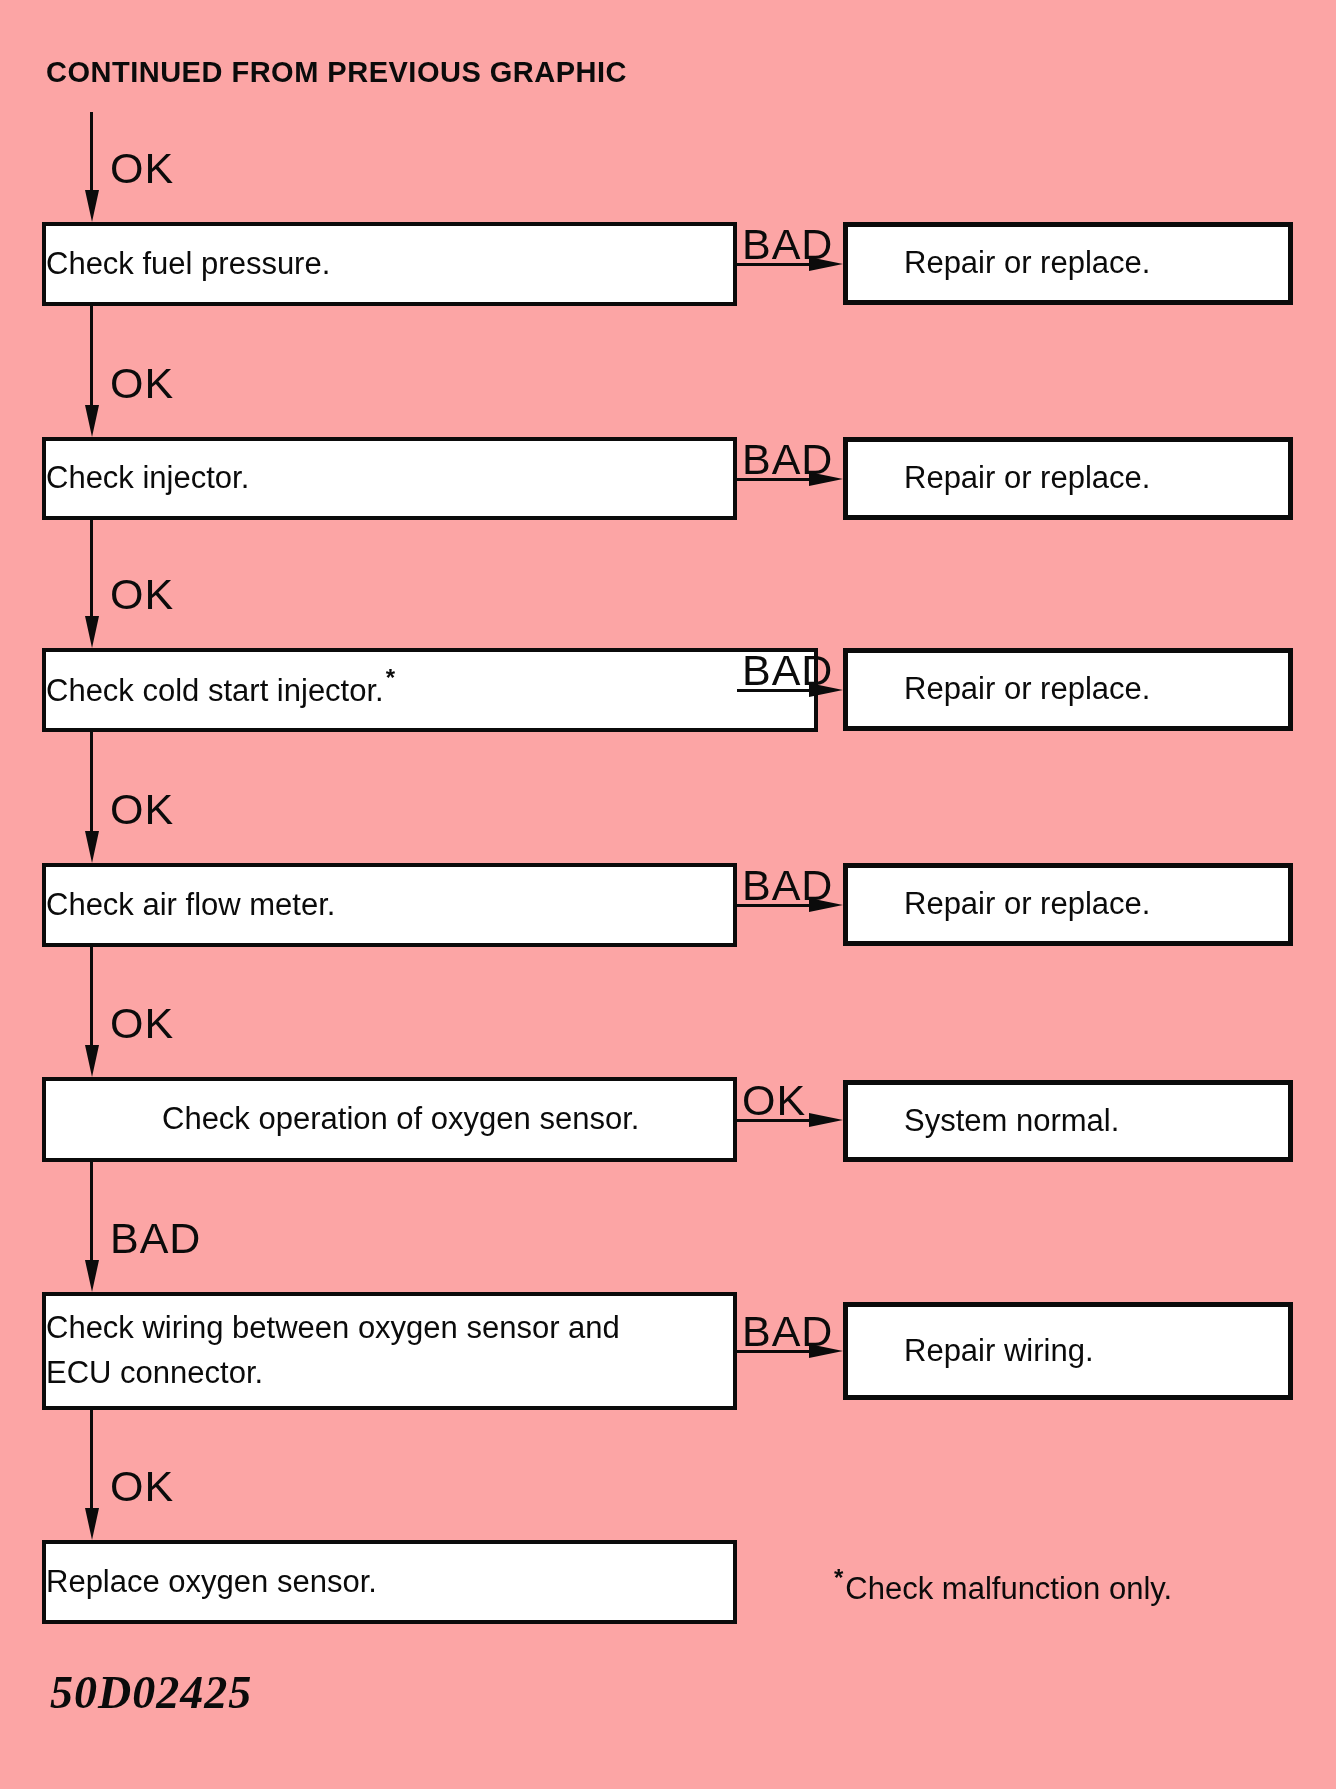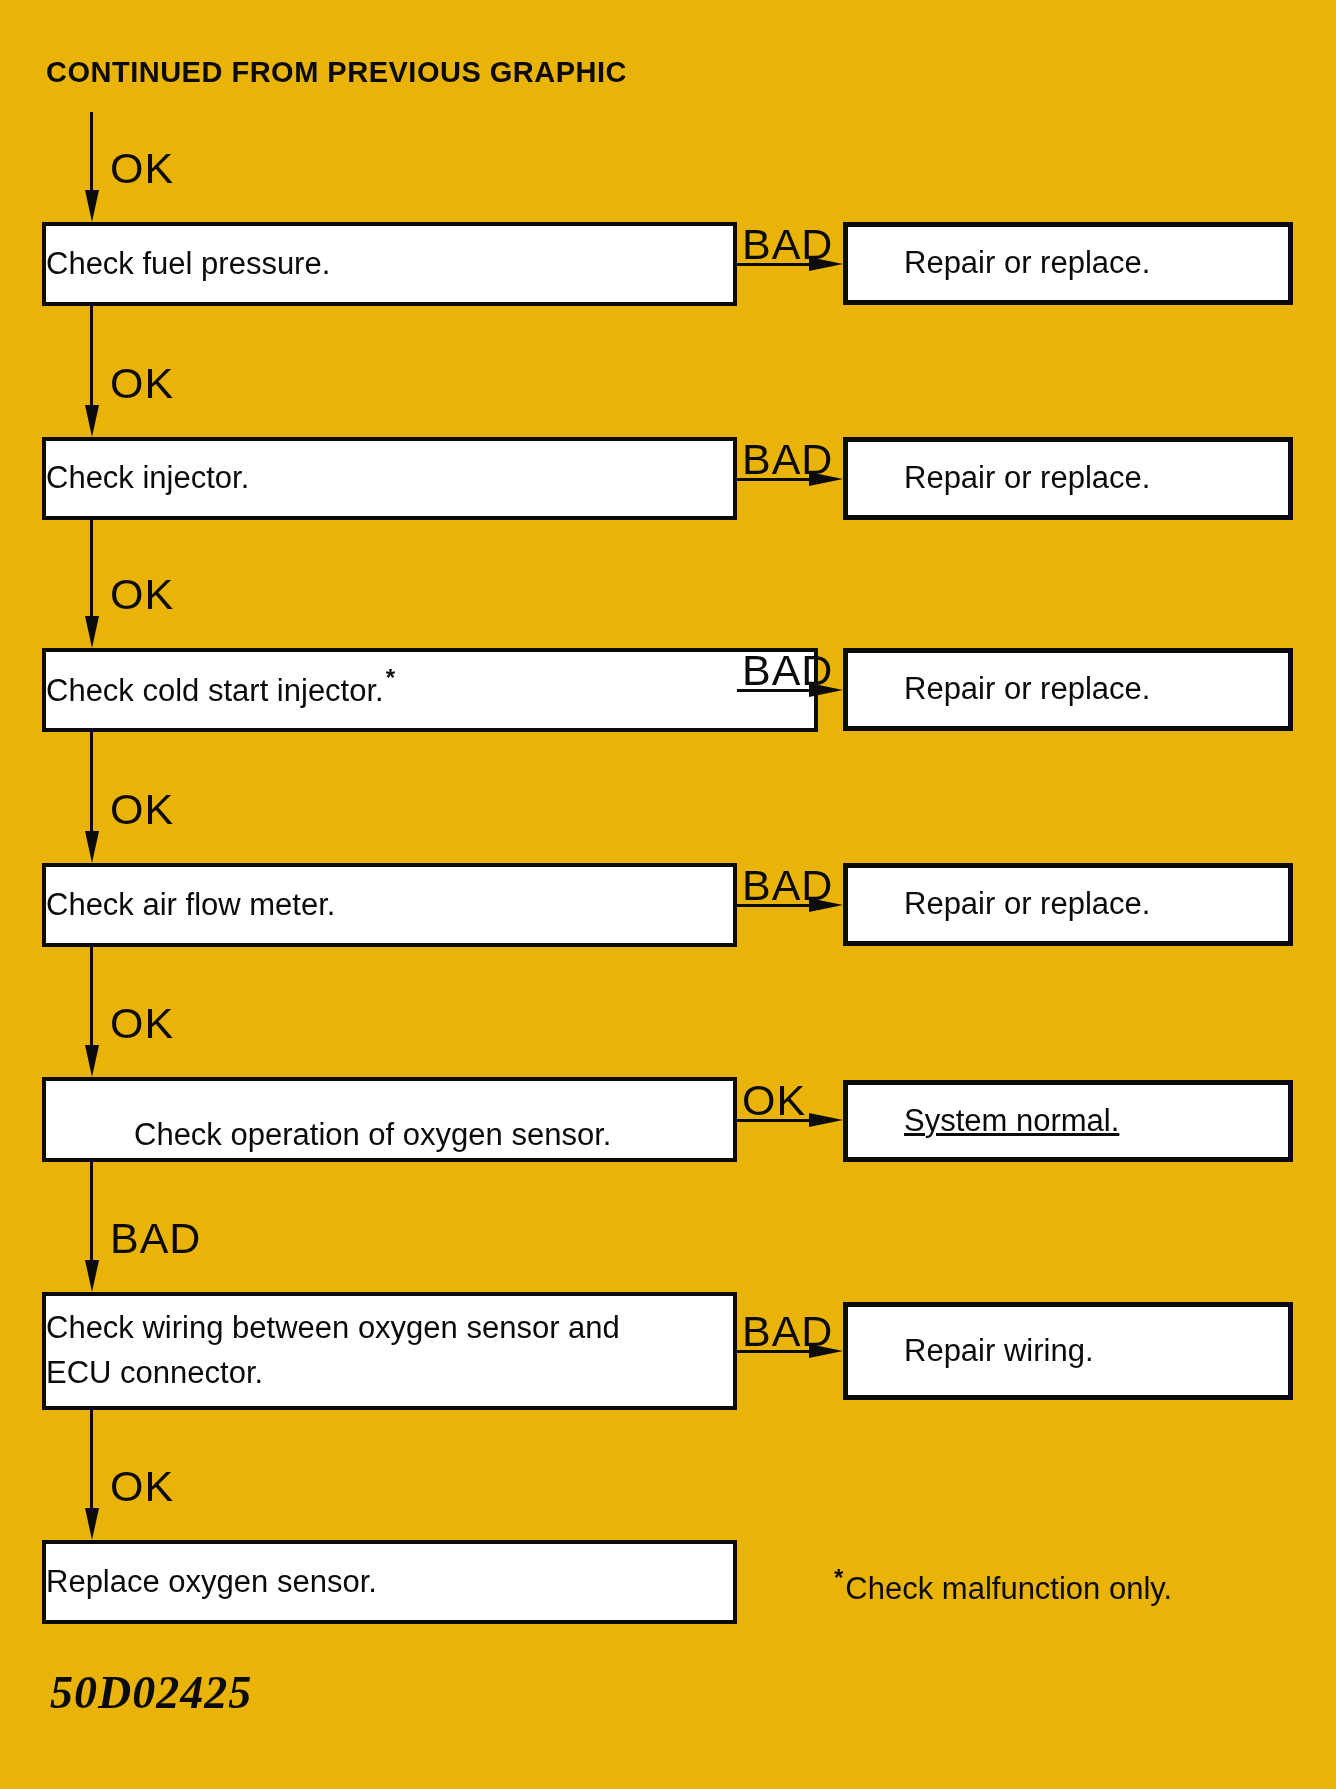--- a/index.html
+++ b/index.html
@@ -1,37 +1,37 @@
 <!DOCTYPE html>
 <html><head>
 <meta charset="utf-8">
 <style>
   html,body{margin:0;padding:0;background:#e8e8e8;}
   .canvas{
     position:relative;
     width:1336px;height:1789px;
-    background:#eab308;
+    background:#fca5a5;
     font-family:"Liberation Sans","DejaVu Sans",sans-serif;
     color:#0b0b0b;
     overflow:hidden;
   }
   .heading{
     position:absolute;left:46px;top:56px;
     font-size:29px;font-weight:bold;letter-spacing:0.5px;
     white-space:nowrap;
   }
   .box{
     position:absolute;background:#fff;
     border:4px solid #0b0b0b;
     display:flex;align-items:center;
     font-size:31px;line-height:1.45;
     box-sizing:border-box;
   }
   .left-box{}
-  .left-box.indent{padding-left:88px;align-items:flex-end;}
+  .left-box.indent{padding-left:116px;}
   .left-box .box-text.wrap{max-width:600px;}
   .right-box{border-width:5px;padding-left:56px;}
   .box sup{font-size:24px;font-weight:bold;position:relative;top:-4px;left:2px;}
   .vline{position:absolute;width:3px;background:#0b0b0b;}
   .hline{position:absolute;height:3px;background:#0b0b0b;}
   .arrow-down{
     position:absolute;width:0;height:0;
     border-left:7px solid transparent;border-right:7px solid transparent;
     border-top:32px solid #0b0b0b;
   }
@@ -115,21 +115,21 @@
     </div>
     <div class="vline" style="left: 90px; top: 947px; height: 102px;"></div>
     <div class="arrow-down" style="left: 84.5px; top: 1045px;"></div>
     <div class="flabel" style="left: 110px; top: 999px;">OK</div>
     <div class="box left-box indent" style="left: 42px; top: 1077px; width: 695px; height: 85px;">
       <span class="box-text"><span>Check operation of oxygen sensor.</span></span>
     </div>
     <div class="hline" style="left: 737px; top: 1119px; width: 75px;"></div>
     <div class="arrow-right" style="left: 809px; top: 1113px;"></div>
     <div class="flabel" style="left: 742px; top: 1076px;">OK</div>
-    <div class="box right-box" style="left: 843px; top: 1080px; width: 450px; height: 82px; text-decoration: underline;">
+    <div class="box right-box" style="left: 843px; top: 1080px; width: 450px; height: 82px;">
       <span>System normal.</span>
     </div>
     <div class="vline" style="left: 90px; top: 1162px; height: 102px;"></div>
     <div class="arrow-down" style="left: 84.5px; top: 1260px;"></div>
     <div class="flabel" style="left: 110px; top: 1214px;">BAD</div>
     <div class="box left-box" style="left: 42px; top: 1292px; width: 695px; height: 118px;">
       <span class="box-text wrap"><span>Check wiring between oxygen sensor and ECU connector.</span></span>
     </div>
     <div class="hline" style="left: 737px; top: 1350px; width: 75px;"></div>
     <div class="arrow-right" style="left: 809px; top: 1344px;"></div>

